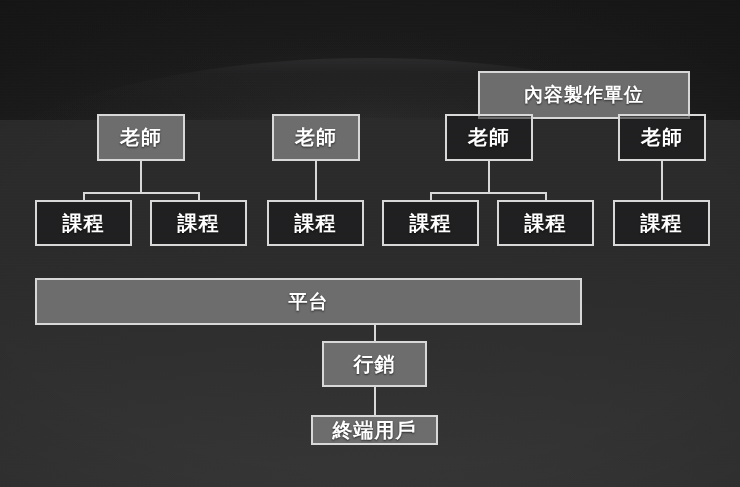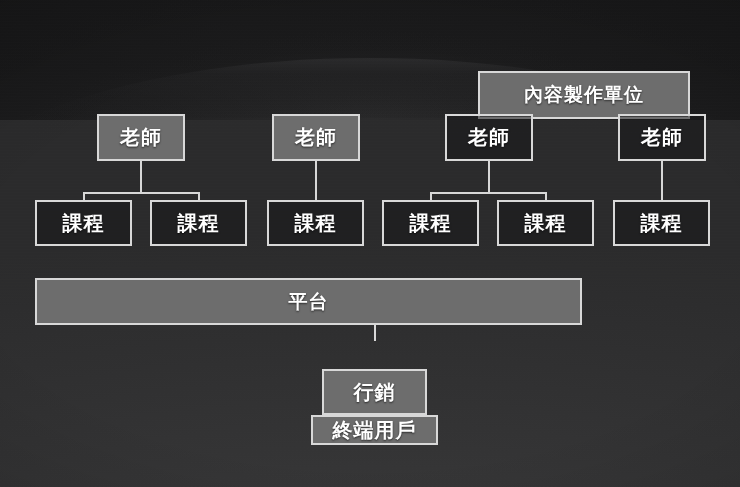--- a/index.html
+++ b/index.html
@@ -163,21 +163,21 @@
   </div>
 
   <div class="node hollow" style="left:613px; top:200px; width:97px; height:46px;">
     <span>課程</span>
   </div>
 
   <div class="node filled wide" style="left:35px; top:254px; width:547px; height:47px;margin-top:24px;">
     <span>平台</span>
   </div>
 
-  <div class="node filled" style="left:322px; top:341px; width:105px; height:46px;margin-top:28px;">
+  <div class="node filled" style="left:322px; top:341px; width:105px; height:46px;">
     <span>行銷</span>
   </div>
 
   <div class="node filled" style="left:311px; top:415px; width:127px; height:30px;">
     <span>終端用戶</span>
   </div>
 
 </div>
 
 </body></html>

